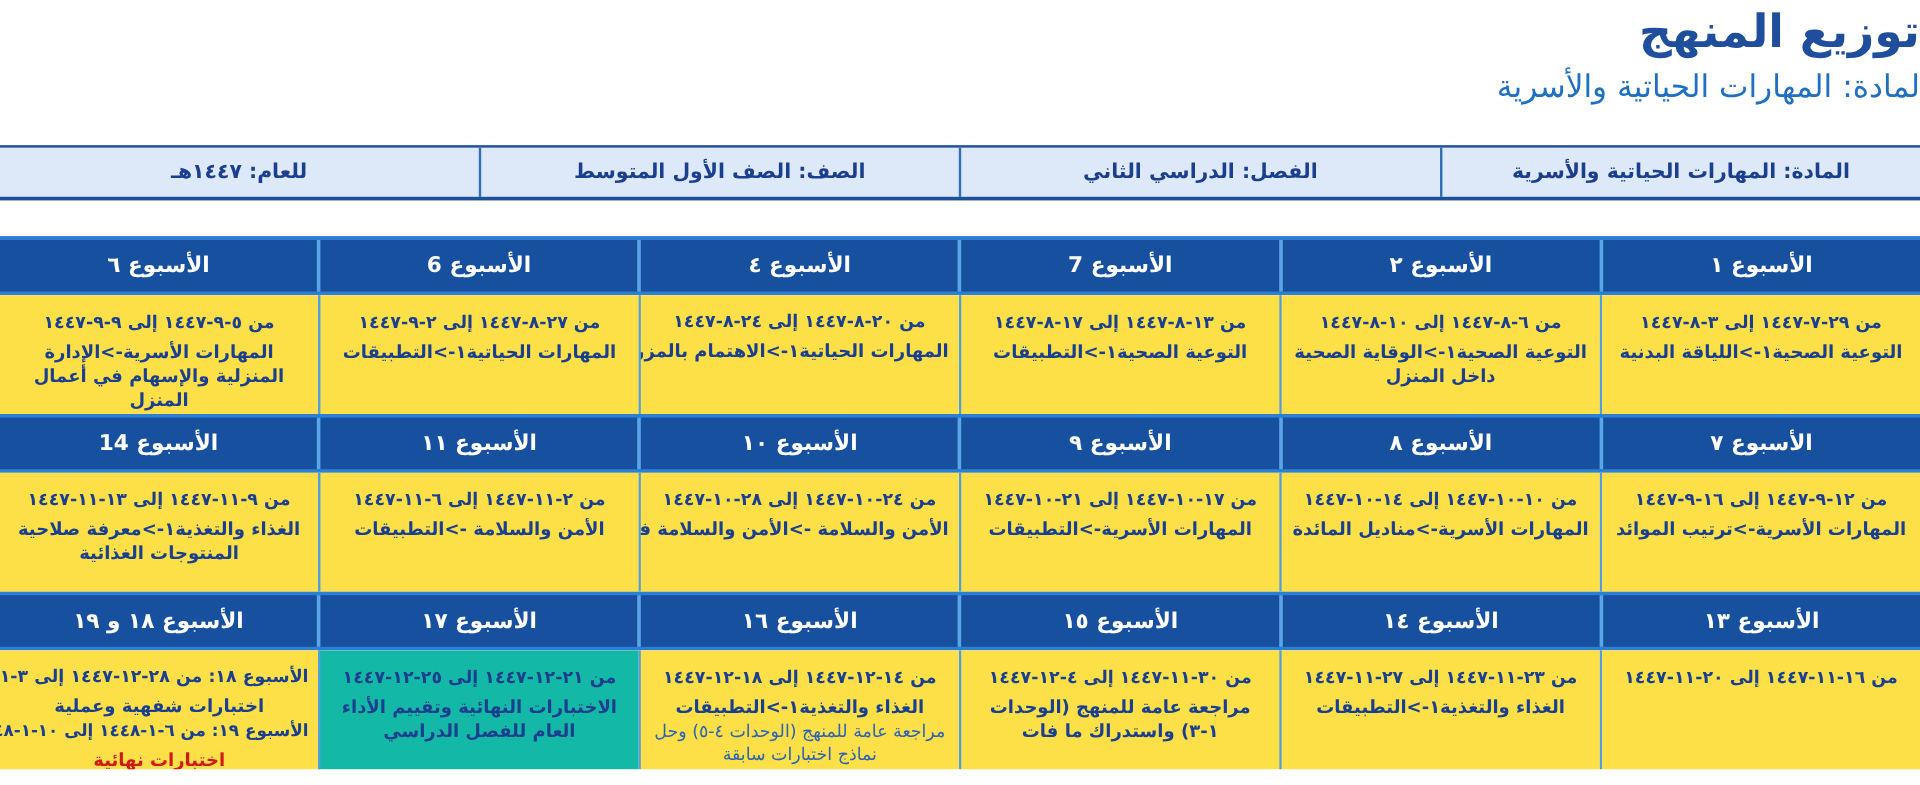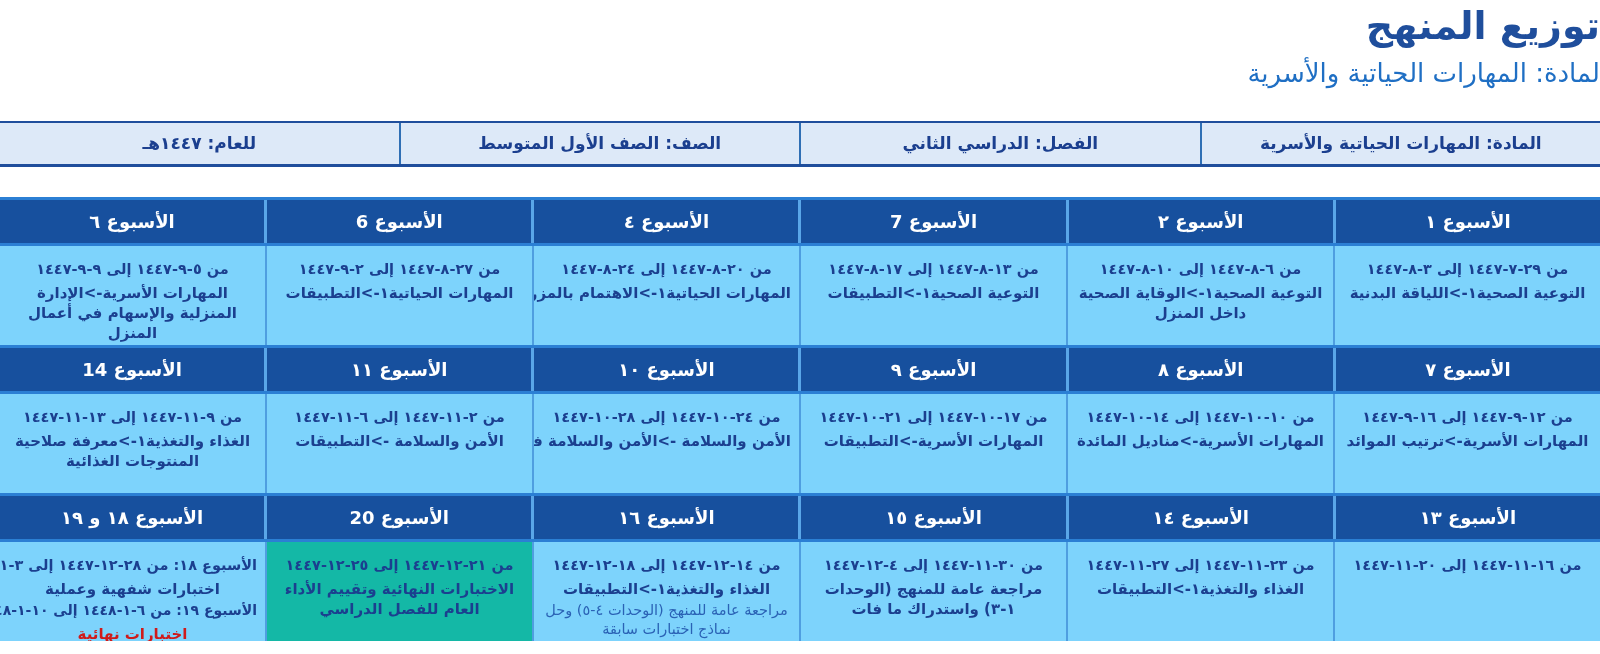--- a/index.html
+++ b/index.html
@@ -75,21 +75,21 @@
     background:#ffffff;
     box-sizing:border-box;
   }
   .body-cell{
     flex:1 1 0;
     box-sizing:border-box;
     border-left:2px solid #4f9ee0;
     padding:14px 8px 6px 8px;
     text-align:center;
     overflow:hidden;
-    background:#7dd3fc;
+    background:#fde047;
   }
   .body-cell:last-child{border-left:none;}
   .body-cell.green{background:#14b8a6;}
 
   .date-line{
     font-size:14.5px;font-weight:bold;color:#1b3f8f;
     line-height:1.35;white-space:nowrap;
   }
   .topic-line{
     font-size:15px;font-weight:bold;color:#1b3f8f;
@@ -199,21 +199,21 @@
         <div class="date-line">من ٩-١١-١٤٤٧ إلى ١٣-١١-١٤٤٧</div>
         <div class="topic-line topic-wrap">الغذاء والتغذية١-&gt;معرفة صلاحية المنتوجات الغذائية</div>
       </div>
     </div>
 
     <div class="week-row hdr-row">
       <div class="hdr-cell">الأسبوع ١٣</div>
       <div class="hdr-cell">الأسبوع ١٤</div>
       <div class="hdr-cell">الأسبوع ١٥</div>
       <div class="hdr-cell">الأسبوع ١٦</div>
-      <div class="hdr-cell">الأسبوع 20</div>
+      <div class="hdr-cell">الأسبوع ١٧</div>
       <div class="hdr-cell">الأسبوع ١٨ و ١٩</div>
     </div>
     <div class="week-row body-row">
       <div class="body-cell">
         <div class="date-line">من ١٦-١١-١٤٤٧ إلى ٢٠-١١-١٤٤٧</div>
       </div>
       <div class="body-cell">
         <div class="date-line">من ٢٣-١١-١٤٤٧ إلى ٢٧-١١-١٤٤٧</div>
         <div class="topic-line">الغذاء والتغذية١-&gt;التطبيقات</div>
       </div>

